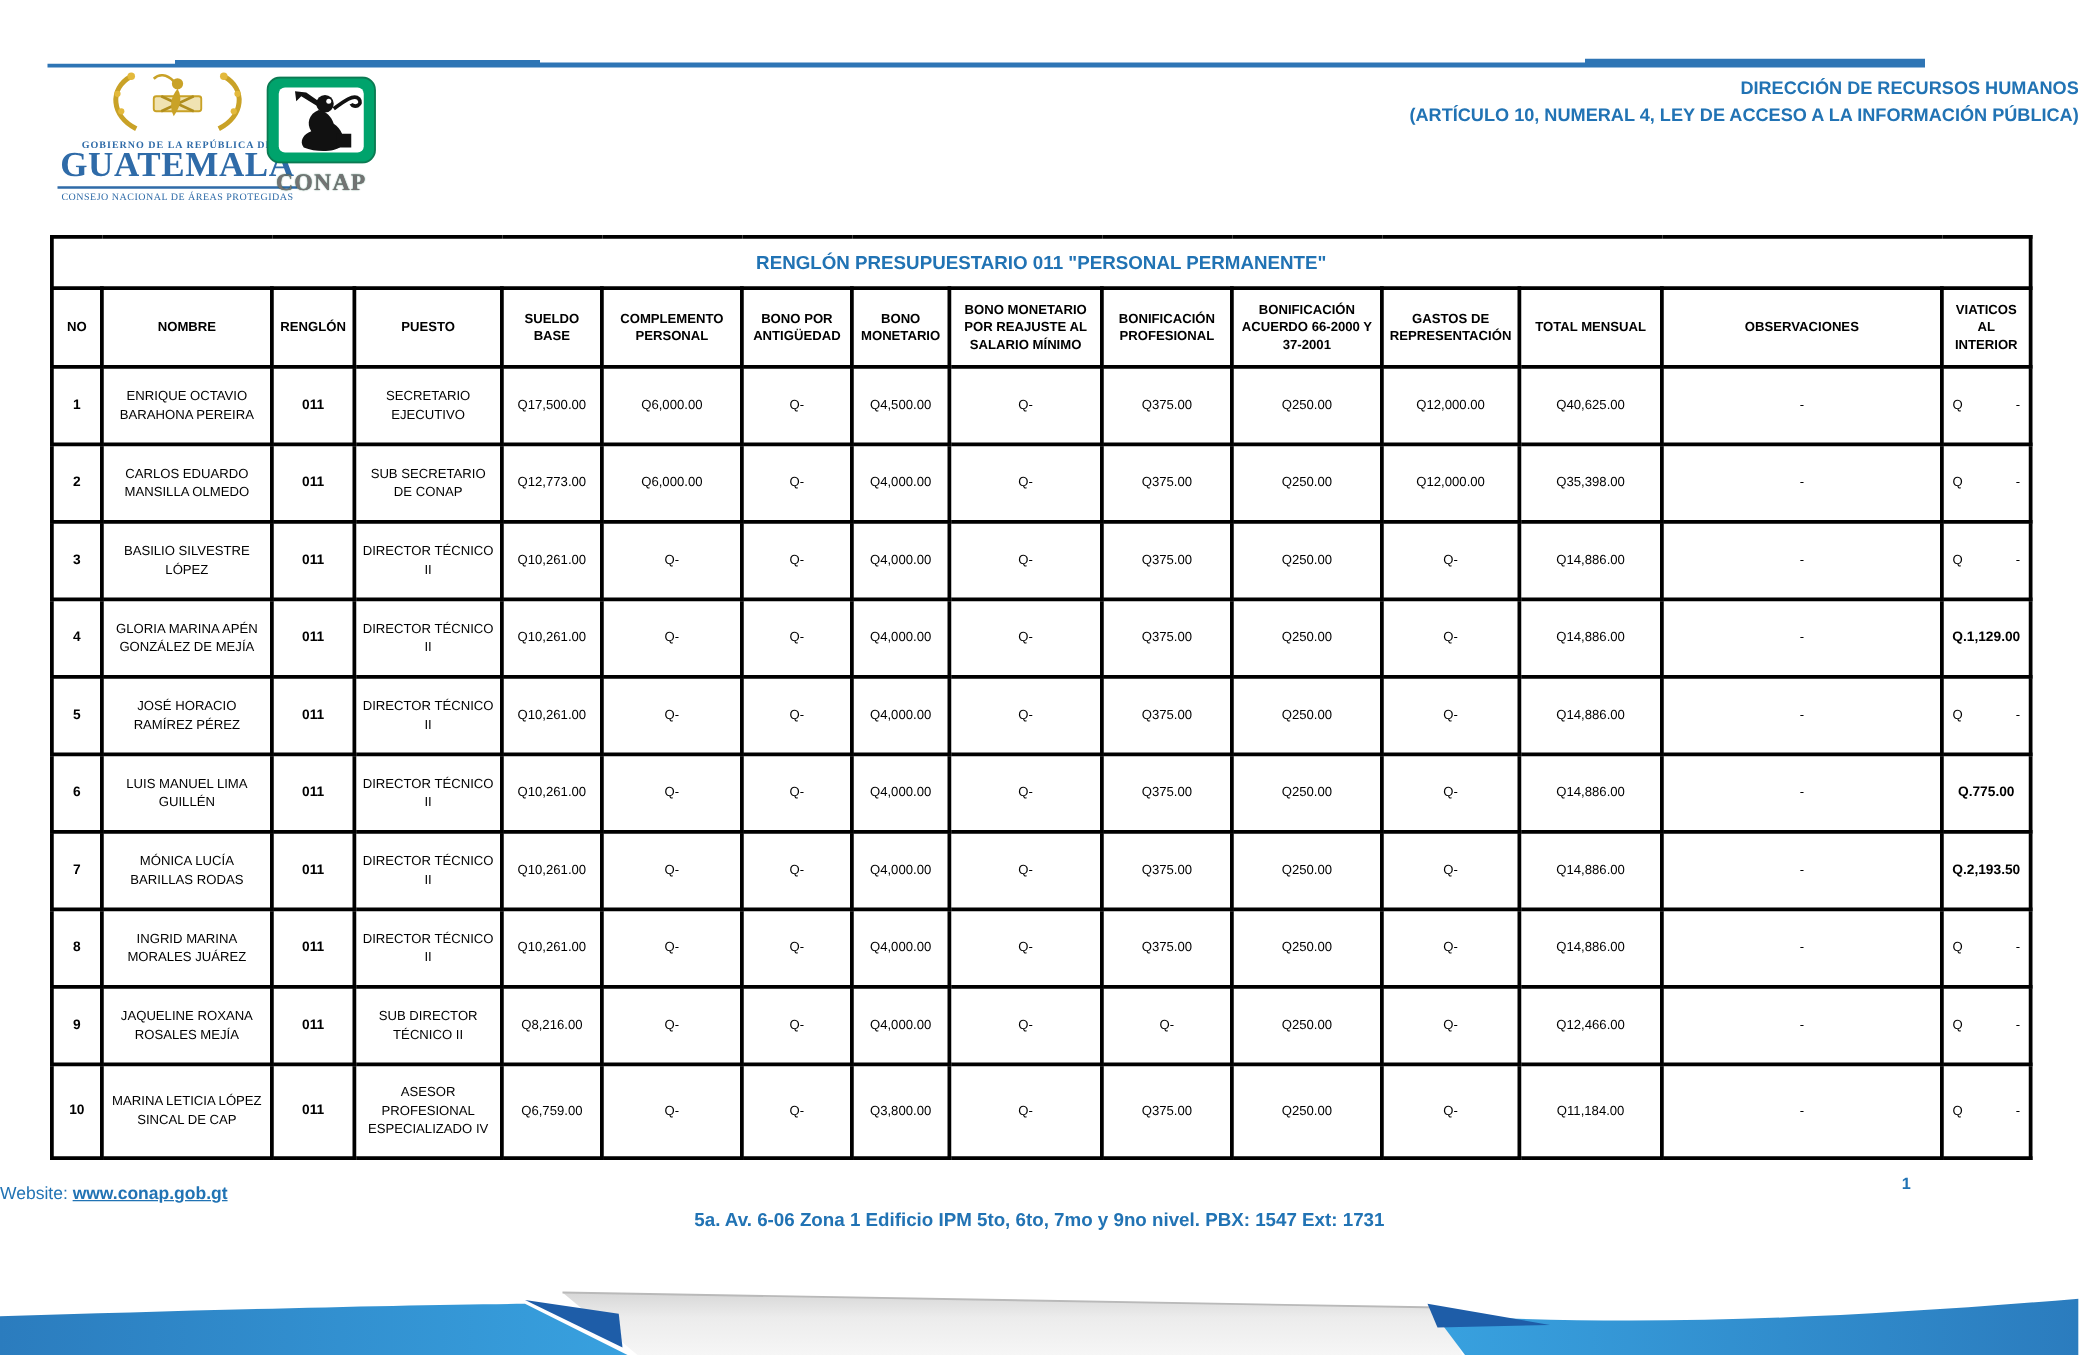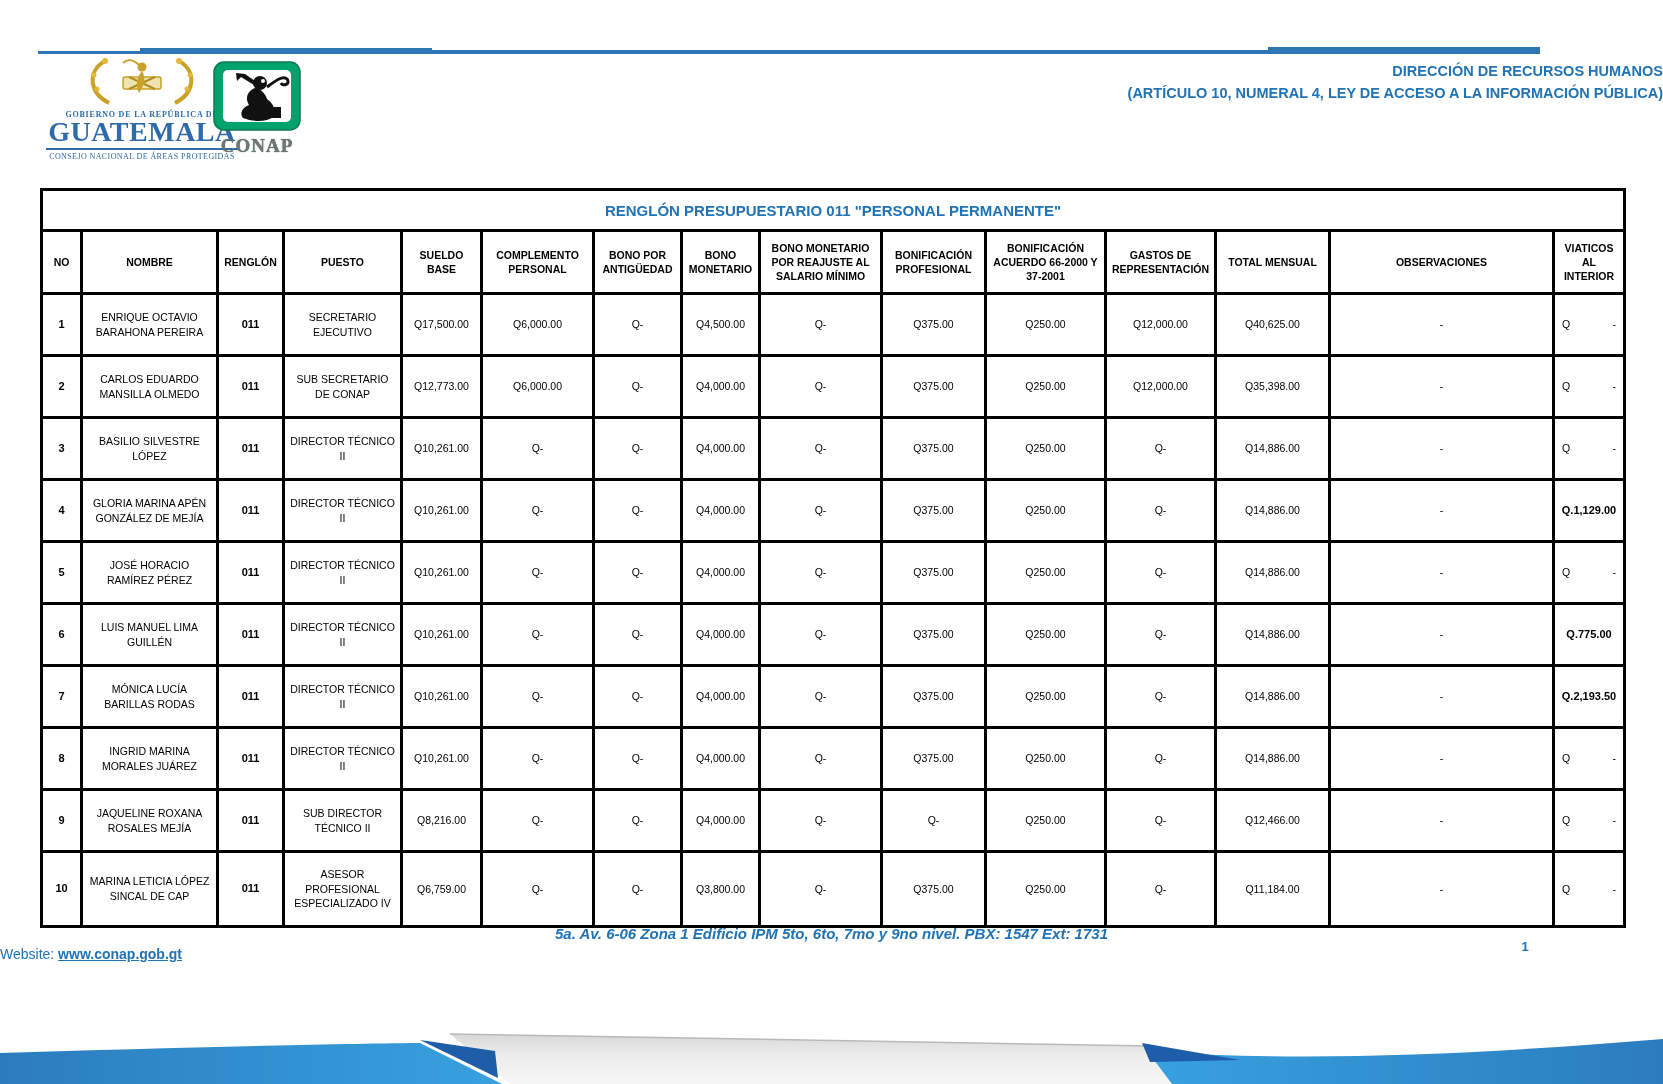--- a/index.html
+++ b/index.html
@@ -39,22 +39,22 @@
          padding:2px;line-height:1.35;color:#000;}
   td{height:55px;text-align:center;vertical-align:middle;font-size:10.5px;padding:2px 3px;line-height:1.4;color:#000;}
   tr.last-row td{height:68px;}
   .c-no,.c-renglon{font-weight:bold;font-size:11px;}
   .c-via{padding:0 7px;}
   .c-via span:first-child{float:left;}
   .c-via span:last-child{float:right;}
   .c-via-val{font-weight:bold;font-size:11px;}
 
   
-  .f-address{position:absolute;left:0;top:925px;width:1663px;text-align:center;
-             color:#2173b4;font-weight:bold;font-size:15px;font-style:italic;}
+  .f-address{position:absolute;left:0;top:968px;width:1663px;text-align:center;
+             color:#2173b4;font-weight:bold;font-size:15px;}
   .f-web{position:absolute;left:0;top:946px;width:1663px;text-align:left;color:#2173b4;font-size:14px;}
   .f-web a{color:#2173b4;font-weight:bold;text-decoration:underline;}
   .f-page{position:absolute;left:1505px;top:939px;color:#2173b4;font-weight:bold;font-size:13px;width:40px;text-align:center;}
 
   .ribbon{position:absolute;left:0;bottom:0;width:1663px;height:64px;}
 </style>
 </head>
 <body>
 
 <div class="page">

